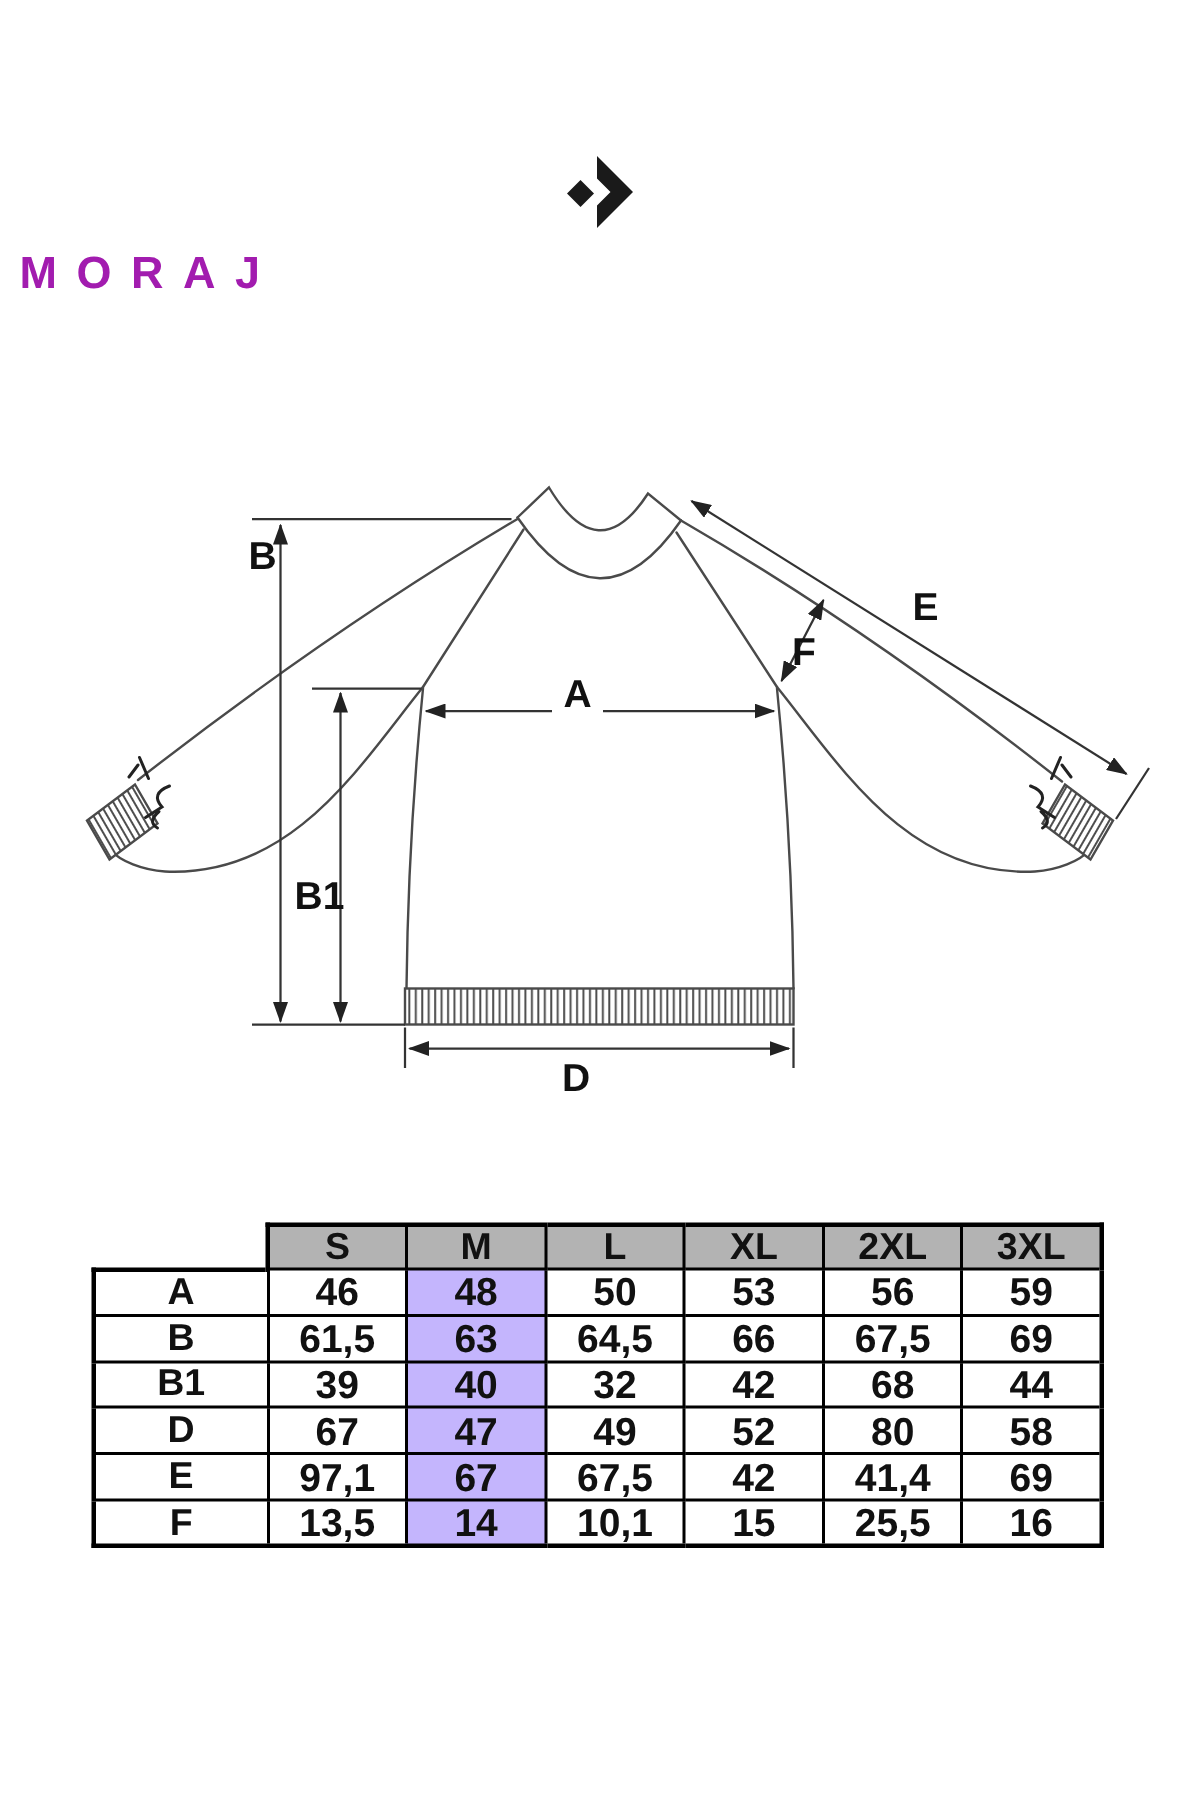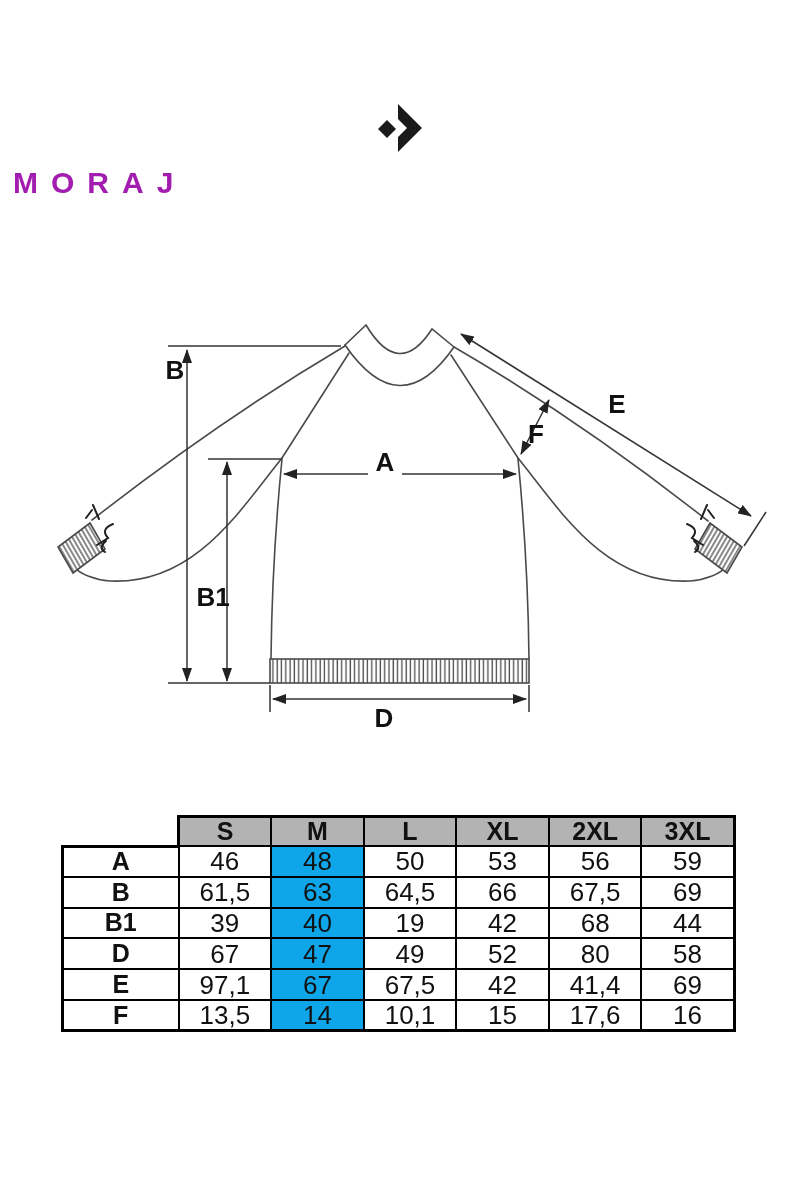--- a/index.html
+++ b/index.html
@@ -26,25 +26,25 @@
                    vertical-align:middle;padding:0;line-height:1;}
   .size-table thead th{background:#b3b3b3;font-size:25px;font-weight:700;
                    height:27px;border-top-width:3px;}
   .size-table thead th.corner{border:none;background:transparent;}
   .size-table thead th:nth-child(2){border-left-width:3px;}
   .size-table thead th:last-child{border-right-width:3px;}
   .size-table tbody tr{height:30.8px;}
   .size-table tbody th{font-size:25px;font-weight:700;background:#fff;
                    border-left-width:3px;}
   .size-table tbody tr:first-child th{border-top-width:3px;}
-  .size-table tbody td{font-size:26px;font-weight:400;background:#fff;}
+  .size-table tbody td{font-size:26px;font-weight:700;background:#fff;}
   .size-table tbody td:last-child{border-right-width:3px;}
   .size-table tbody tr:last-child th,
   .size-table tbody tr:last-child td{border-bottom-width:3px;}
-  .size-table td.hl{background:#0ea5e9;}
+  .size-table td.hl{background:#c4b5fd;}
 </style>
 </head>
 <body>
 
 <div>
 
   <svg class="logo-icon" width="90" height="70" viewBox="355 95 90 70" aria-hidden="true">
     <path d="M387,120 L396,129 L387,138 L378,129 Z" fill="#1a1a1a"></path>
     <path d="M398,104 L422,128 L398,152 L398,137 L407,128 L398,119 Z" fill="#1a1a1a"></path>
   </svg>
@@ -157,21 +157,21 @@
         <td class="hl">63</td>
         <td>64,5</td>
         <td>66</td>
         <td>67,5</td>
         <td>69</td>
       </tr>
       <tr>
         <th>B1</th>
         <td>39</td>
         <td class="hl">40</td>
-        <td>19</td>
+        <td>32</td>
         <td>42</td>
         <td>68</td>
         <td>44</td>
       </tr>
       <tr>
         <th>D</th>
         <td>67</td>
         <td class="hl">47</td>
         <td>49</td>
         <td>52</td>
@@ -186,19 +186,19 @@
         <td>42</td>
         <td>41,4</td>
         <td>69</td>
       </tr>
       <tr>
         <th>F</th>
         <td>13,5</td>
         <td class="hl">14</td>
         <td>10,1</td>
         <td>15</td>
-        <td>17,6</td>
+        <td>25,5</td>
         <td>16</td>
       </tr>
     </tbody>
   </table>
 
 </div>
 
 </body></html>

